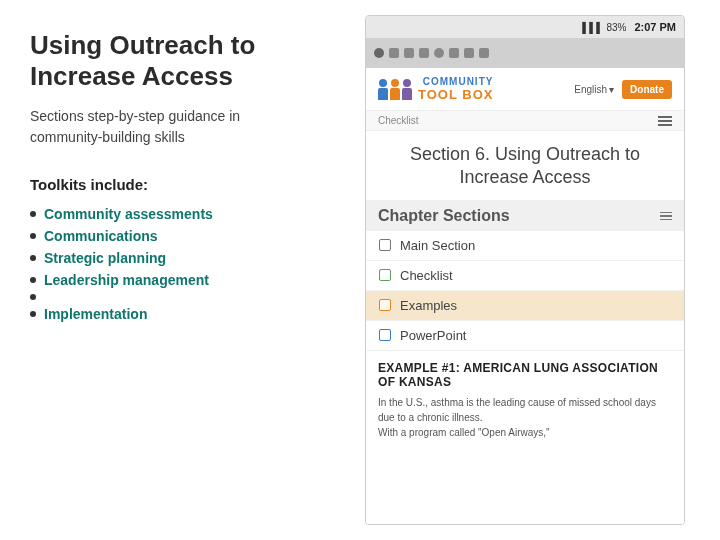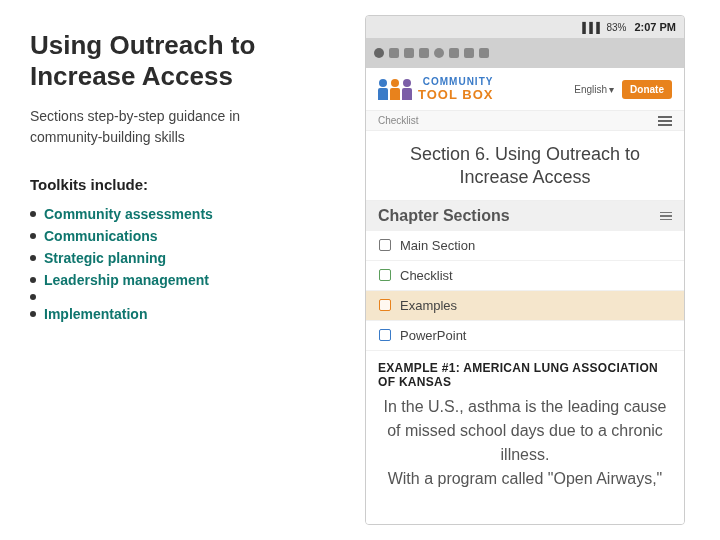--- a/index.html
+++ b/index.html
@@ -370,24 +370,23 @@
 
     .example-heading {
       font-size: 12px;
       font-weight: bold;
       color: #222;
       letter-spacing: 0.3px;
       margin-bottom: 6px;
     }
 
     .example-text {
-      font-size: 16px;
+      font-size: 10px;
       color: #555;
       line-height: 1.5;
-      text-align: center;
     }
   </style>
 </head>
 <body>
 
 <div class="left-panel">
   <h1 class="main-title">Using Outreach to Increase Access</h1>
   <p class="subtitle">Sections step-by-step guidance in community-building skills</p>
   <p class="toolkits-heading">Toolkits include:</p>
   <ul class="toolkit-list">

